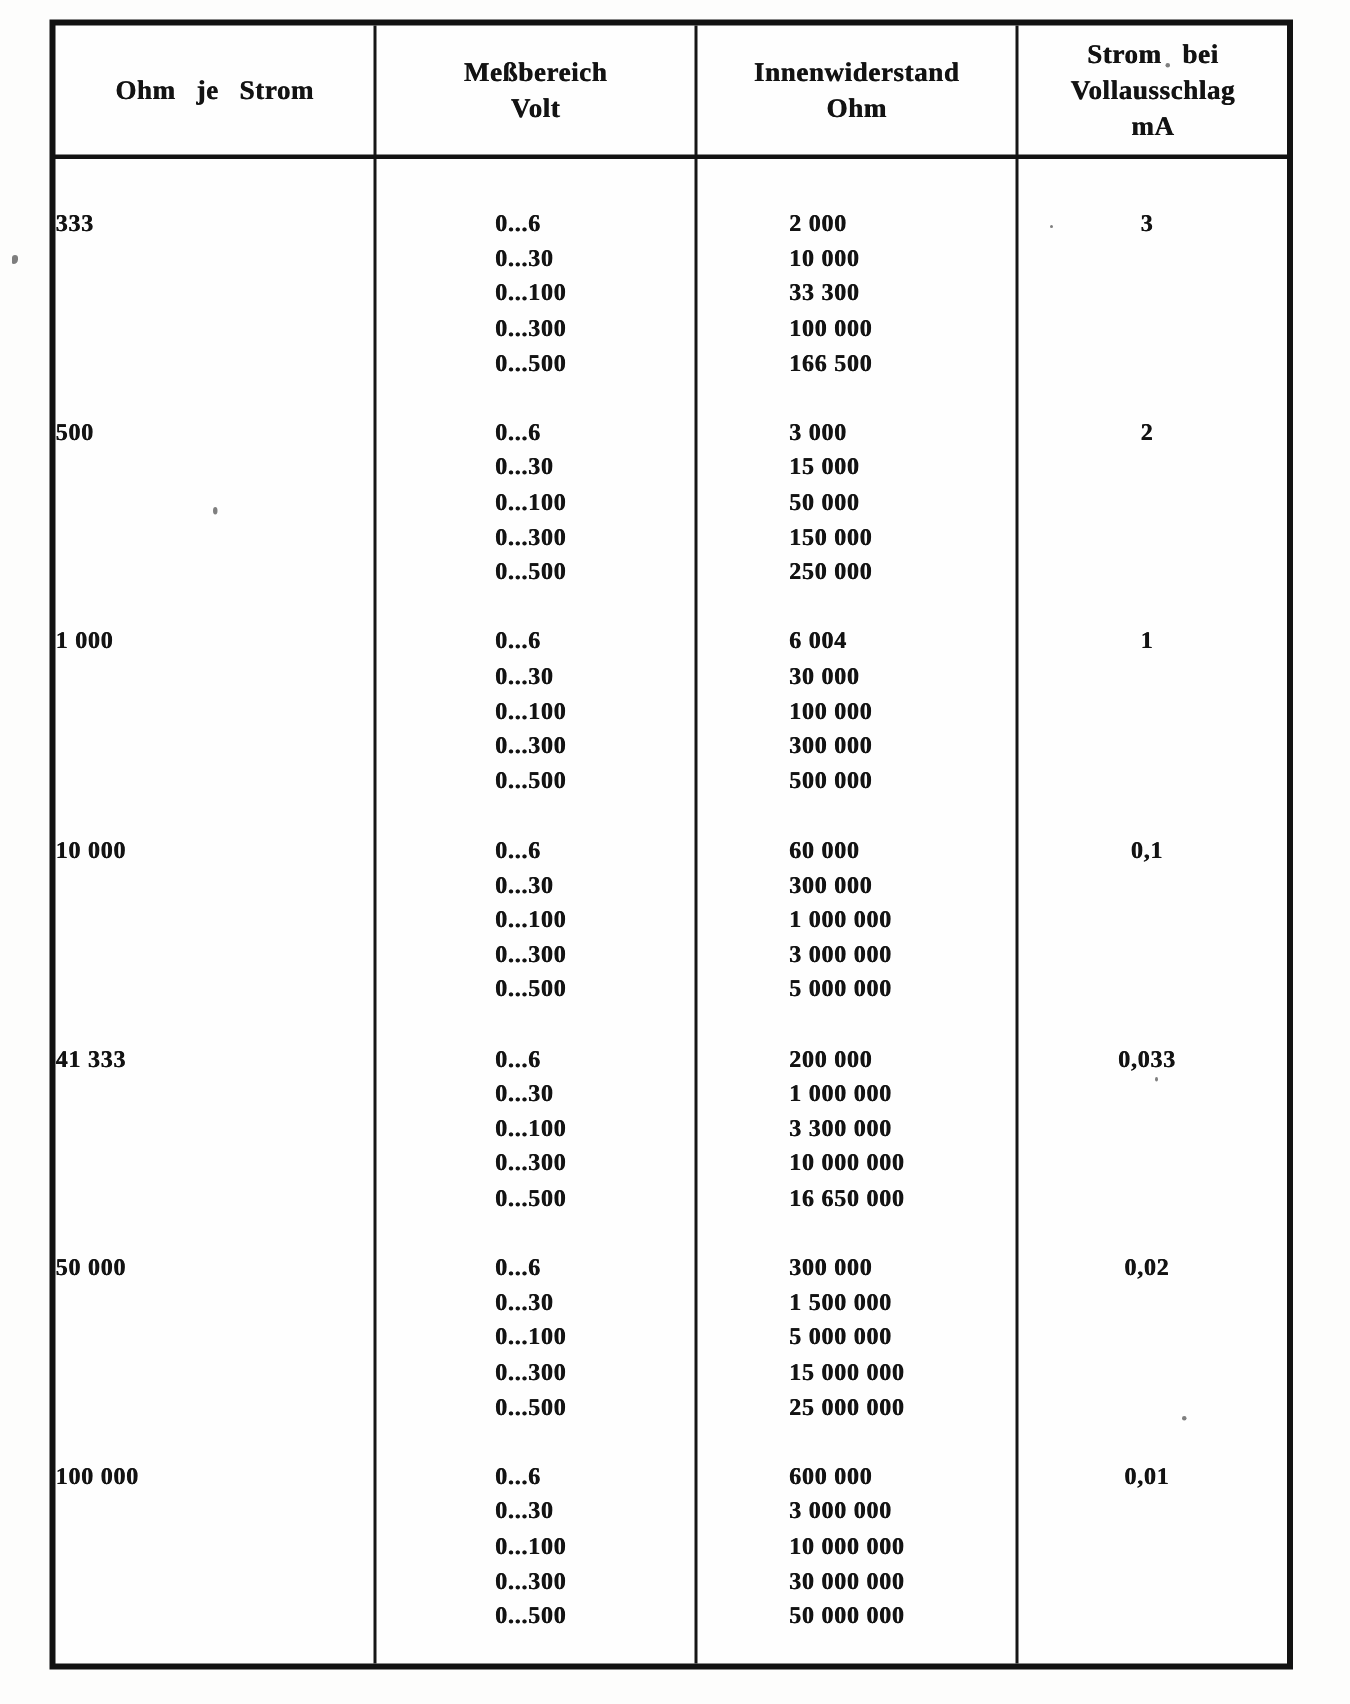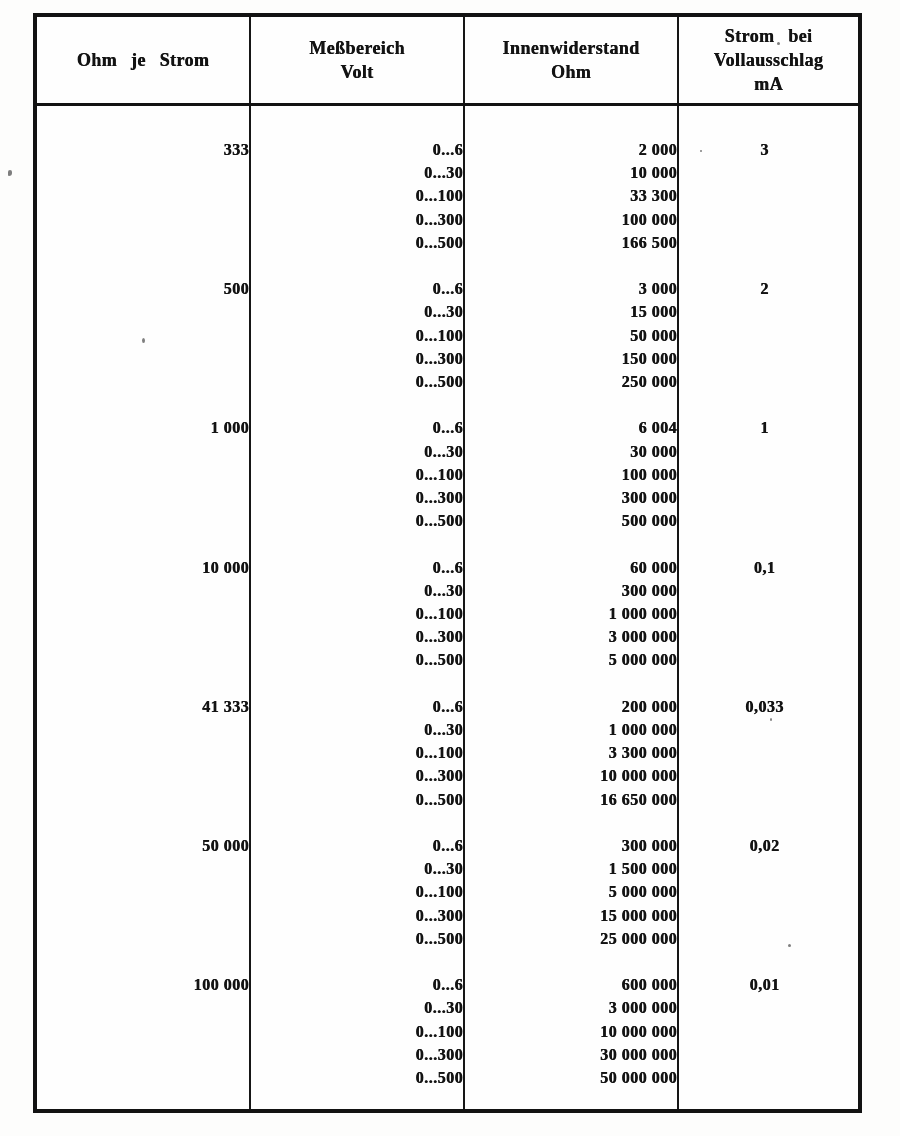--- a/index.html
+++ b/index.html
@@ -67,23 +67,23 @@
   .hc4 { left: 642px; width: 179px; }
   
   .bcol {
     position: absolute;
     top: 89px;
     bottom: 0;
     padding-top: 32px;
     box-sizing: border-box;
     overflow: hidden;
   }
-  .bc1 { left: 0;     width: 212px; text-align: right; }
-  .bc2 { left: 214px; width: 212px; padding-left: 79px; text-align: right; }
-  .bc3 { left: 428px; width: 212px; text-align: right; }
+  .bc1 { left: 0;     width: 212px; text-align: left; }
+  .bc2 { left: 214px; width: 212px; padding-left: 79px; text-align: left; }
+  .bc3 { left: 428px; width: 212px; padding-left: 61px; text-align: left; }
   .bc4 { left: 642px; width: 179px; text-align: center; padding-right: 8px; }
   .group {
     height: 116px;
     margin-bottom: 23.2px;
   }
   .line {
     height: 23.2px;
     line-height: 23.2px;
     font-size: 16px;
     font-weight: bold;

